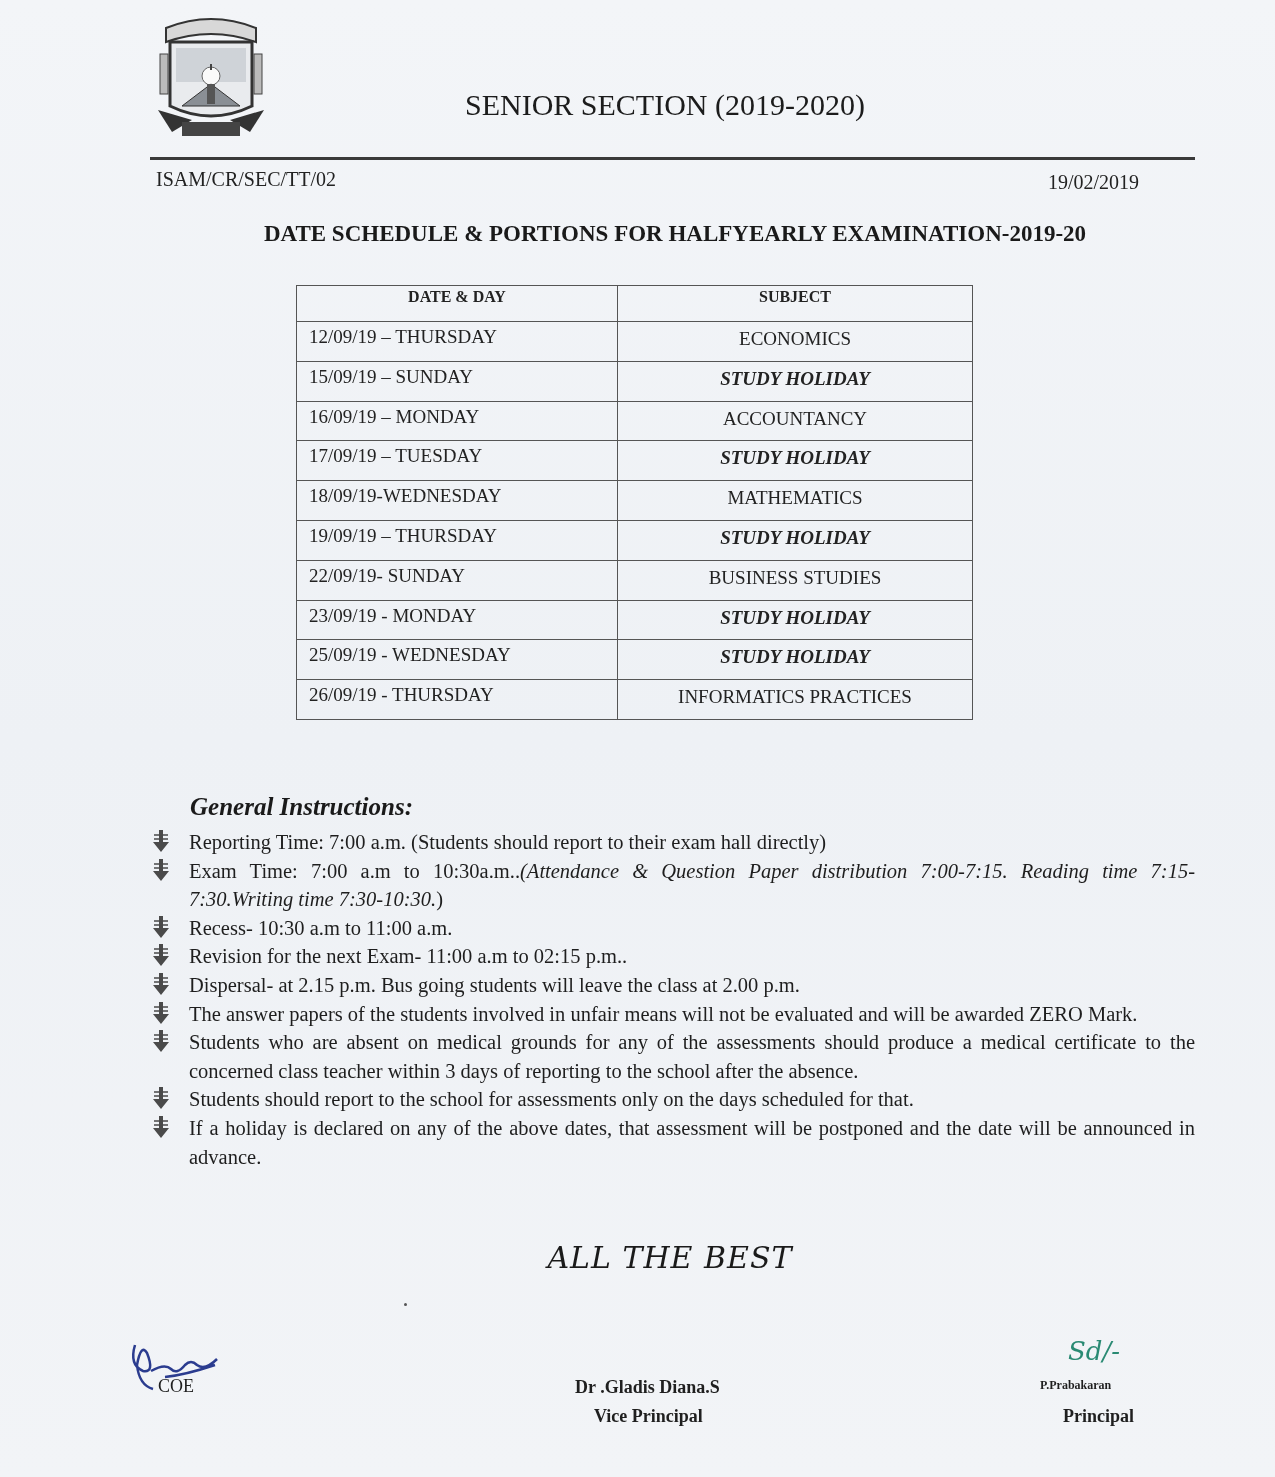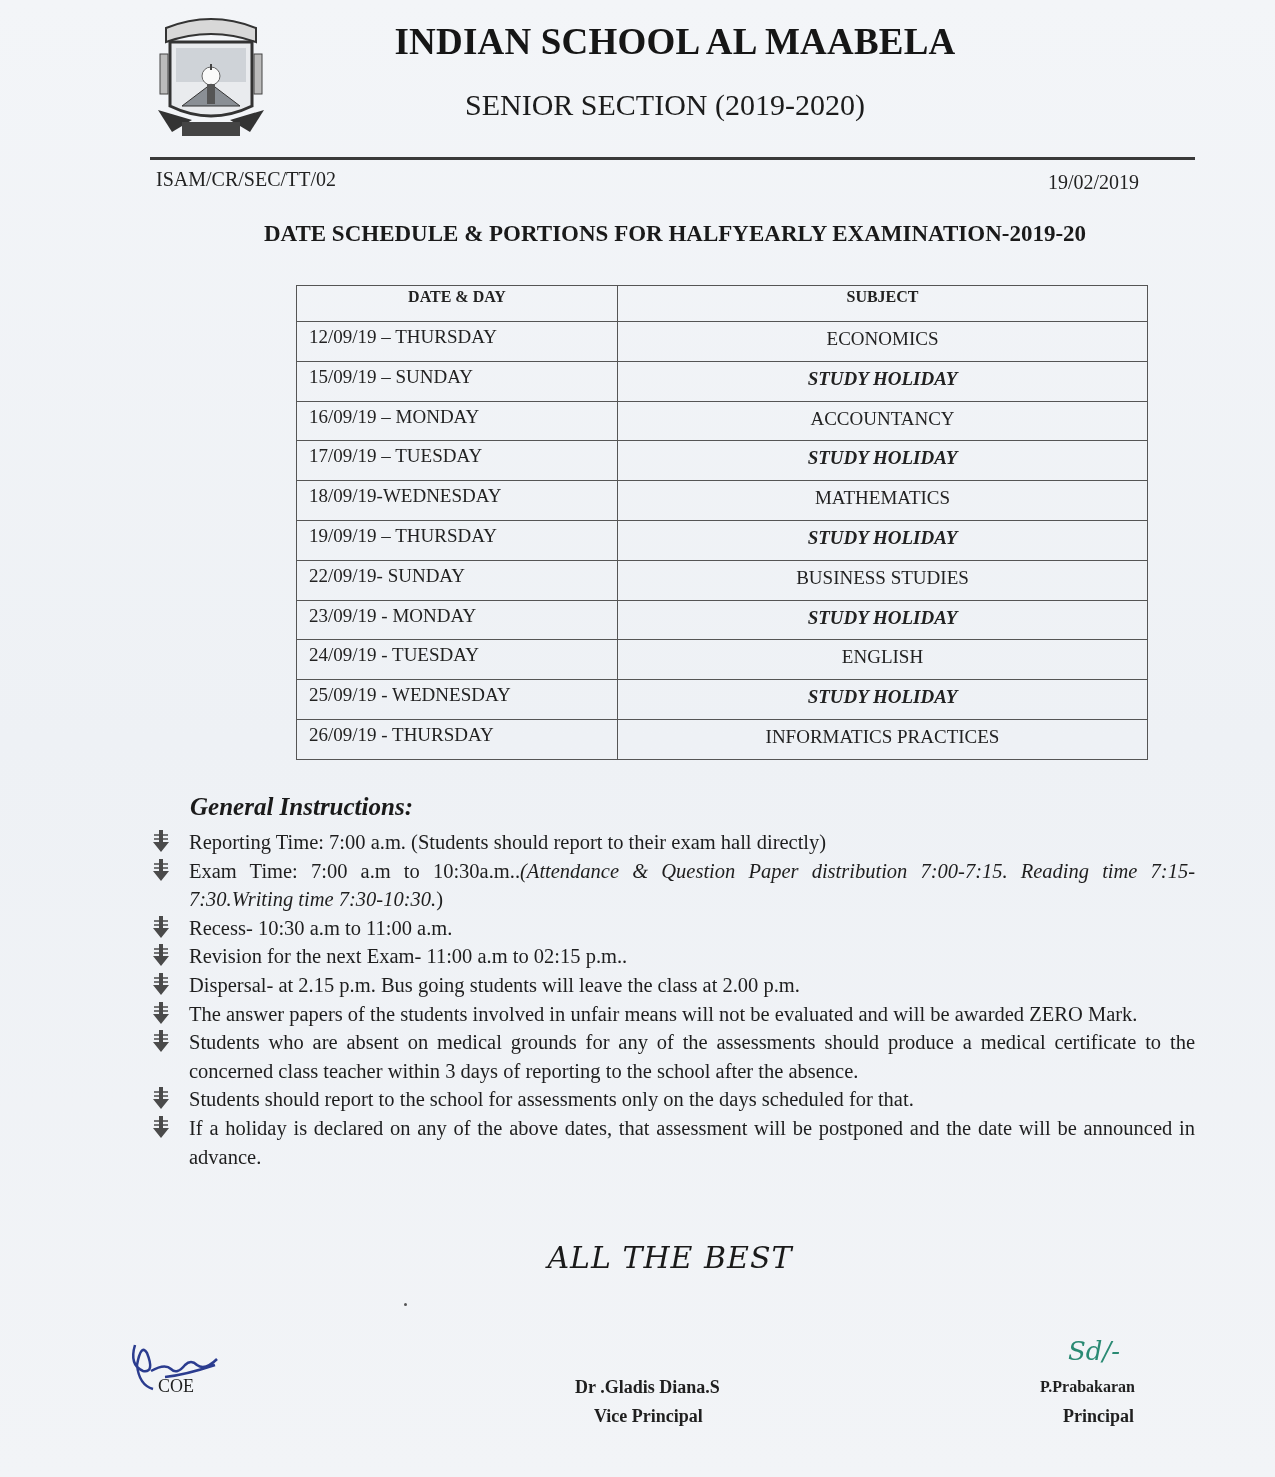--- a/index.html
+++ b/index.html
@@ -44,21 +44,21 @@
     .exam-title {
       position: absolute; left: 170px; top: 221px; width: 1010px; text-align: center;
       font-size: 23px; font-weight: bold; color: #1a1a1a;
     }
     .class-title {
       position: absolute; left: 370px; top: 252px; width: 610px; text-align: center;
       font-size: 23px; font-weight: bold; text-decoration: underline; color: #1a1a1a;
     }
     
     .schedule {
-      position: absolute; left: 296px; top: 285px; width: 852px;
+      position: absolute; left: 296px; top: 285px; width: 677px;
       border-collapse: collapse;
       font-size: 19px; color: #222;
     }
     .schedule th, .schedule td {
       border: 1.5px solid #555;
       height: 39.8px;
       vertical-align: top;
       padding-top: 4px;
     }
     .schedule th {
@@ -91,21 +91,21 @@
       font-size: 30px; font-style: italic; font-family: "DejaVu Serif", serif; color: #1a1a1a;
       letter-spacing: 1px;
     }
     .sig { position: absolute; text-align: center; color: #1f1f1f; }
     .coe { left: 125px; top: 1335px; width: 100px; height: 60px; }
     .coe-label { position: absolute; left: 158px; top: 1376px; font-size: 18px; color: #1f1f1f; }
     .vp-name { position: absolute; left: 575px; top: 1377px; font-size: 18px; font-weight: bold; color: #1f1f1f; }
     .vp-title { position: absolute; left: 594px; top: 1406px; font-size: 18px; font-weight: bold; color: #1f1f1f; text-align: center; }
     .vp-sig { position: absolute; left: 505px; top: 1300px; width: 310px; height: 135px; }
     .pr-sd { position: absolute; left: 1068px; top: 1336px; font-size: 26px; font-style: italic; color: #2a8a73; font-family: "DejaVu Serif", serif; }
-    .pr-name { position: absolute; left: 1040px; top: 1378px; font-size: 16px; font-weight: bold; color: #1f1f1f; }
+    .pr-name { position: absolute; left: 1040px; top: 1378px; font-size: 12px; font-weight: bold; color: #1f1f1f; }
     .pr-title { position: absolute; left: 1063px; top: 1406px; font-size: 18px; font-weight: bold; color: #1f1f1f; }
     .speck { position: absolute; width: 3px; height: 3px; background: #555; border-radius: 50%; }
   </style>
 </head>
 <body>
 
 <div class="page">
 
   <div class="logo">
     <svg viewBox="0 0 118 130" width="118" height="130">
@@ -117,21 +117,20 @@
       <path d="M30 92 L59 70 L88 92 Z" fill="#8a8f95" stroke="#333"></path>
       <rect x="55" y="70" width="8" height="20" fill="#555"></rect>
       <path d="M6 96 L40 106 L20 118 Z" fill="#333"></path>
       <path d="M112 96 L78 106 L98 118 Z" fill="#333"></path>
       <rect x="30" y="108" width="58" height="14" fill="#444"></rect>
       <rect x="8" y="40" width="8" height="40" fill="#bbb" stroke="#444"></rect>
       <rect x="102" y="40" width="8" height="40" fill="#bbb" stroke="#444"></rect>
     </svg>
   </div>
 
-  <div class="school-name">INDIAN SCHOOL AL MAABELA</div>
   <div class="section-line">SENIOR SECTION (2019-2020)</div>
   <div class="rule"></div>
   <div class="ref-no">ISAM/CR/SEC/TT/02</div>
   <div class="doc-date">19/02/2019</div>
 
   <div class="exam-title">DATE SCHEDULE &amp; PORTIONS FOR HALFYEARLY EXAMINATION-2019-20</div>
 
   <table class="schedule">
     <thead>
       <tr>
@@ -164,24 +163,20 @@
         <td class="date">19/09/19 – THURSDAY</td>
         <td class="subject holiday">STUDY HOLIDAY</td>
       </tr>
       <tr>
         <td class="date">22/09/19- SUNDAY</td>
         <td class="subject">BUSINESS STUDIES</td>
       </tr>
       <tr>
         <td class="date">23/09/19 - MONDAY</td>
         <td class="subject holiday">STUDY HOLIDAY</td>
-      </tr>
-      <tr>
-        <td class="date">24/09/19 - TUESDAY</td>
-        <td class="subject">ENGLISH</td>
       </tr>
       <tr>
         <td class="date">25/09/19 - WEDNESDAY</td>
         <td class="subject holiday">STUDY HOLIDAY</td>
       </tr>
       <tr>
         <td class="date">26/09/19 - THURSDAY</td>
         <td class="subject">INFORMATICS PRACTICES</td>
       </tr>
     </tbody>

